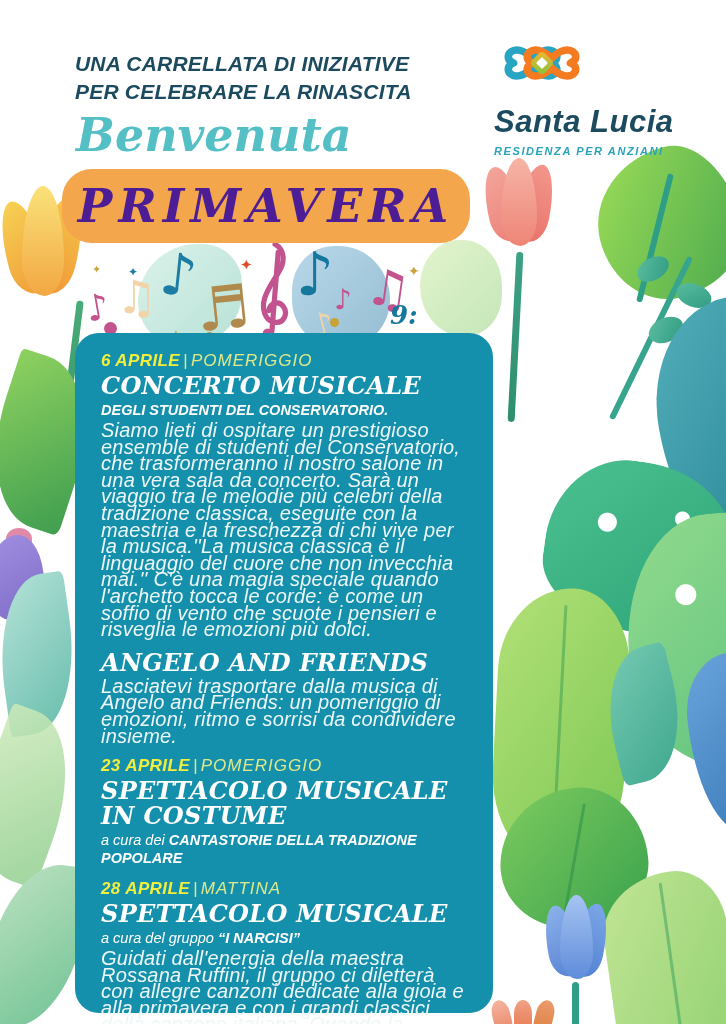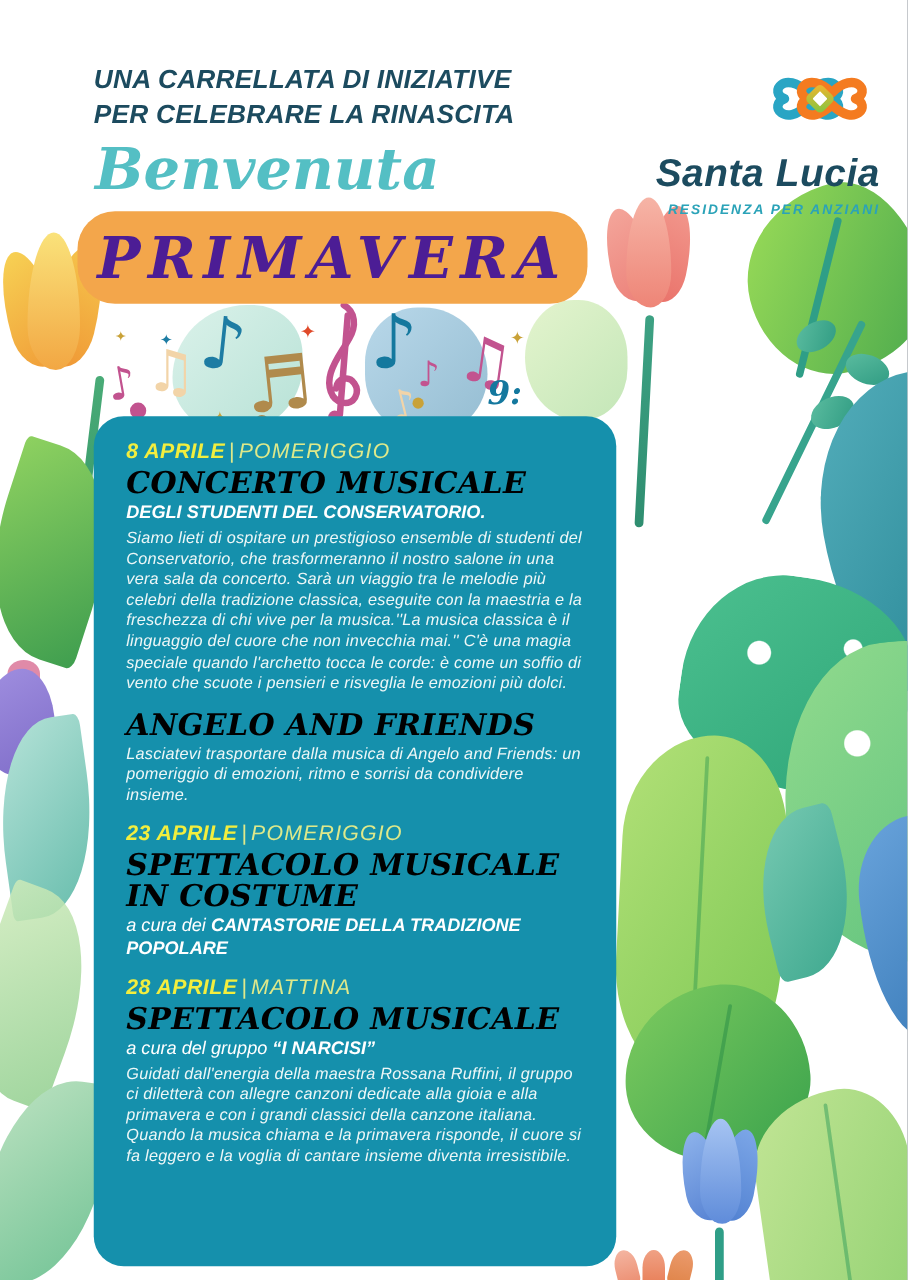--- a/index.html
+++ b/index.html
@@ -9,36 +9,36 @@
   [data-name]{box-sizing:border-box;}
 
   
   .tagline{left:75px;top:50px;font-weight:700;font-size:21px;line-height:28px;color:#1c4b5f;letter-spacing:.2px;z-index:4;}
   .welcome{left:76px;top:108px;font-family:"DejaVu Serif",serif;font-weight:700;font-size:46px;color:#54bfc4;z-index:4;}
   .pill{left:62px;top:169px;width:408px;height:74px;background:#f3a64b;border-radius:30px;z-index:3;
         display:flex;align-items:center;justify-content:center;}
   .pill span{font-family:"DejaVu Serif",serif;font-weight:700;font-size:46px;letter-spacing:6px;color:#4c1d95;}
 
   
-  .logo{right:22px;top:44px;width:210px;text-align:right;z-index:4;}
+  .logo{right:22px;top:28px;width:210px;text-align:left;z-index:4;}
   .logo-name{font-size:31px;font-weight:600;color:#1c4b5f;letter-spacing:.5px;margin-top:2px;}
   .logo-sub{font-size:11px;font-weight:700;color:#2ba3b8;letter-spacing:1.6px;margin-top:5px;}
 
   
   .card{left:75px;top:333px;width:418px;height:680px;background:#1590ac;border-radius:24px;z-index:3;
         padding:18px 26px;color:#fff;}
   .ev{margin-bottom:12px;}
   .ev-date-line{font-size:17px;font-weight:700;color:#f2ee3e;letter-spacing:.4px;line-height:19px;}
   .ev-sep{font-weight:400;color:#dfe98a;padding:0 3px;}
   .ev-daypart{font-weight:400;font-size:17px;color:#dfe98a;letter-spacing:1px;}
-  .ev-title{font-family:"DejaVu Serif",serif;font-weight:700;font-size:24px;line-height:25px;color:#000000;
+  .ev-title{font-family:"DejaVu Serif",serif;font-weight:700;font-size:24px;line-height:25px;color:#ffffff;
             letter-spacing:.3px;margin-top:3px;}
   .ev-sub{font-size:14.5px;line-height:18px;color:#ffffff;margin-top:3px;}
   .ev-sub .b{font-weight:700;}
-  .ev-body{font-size:13px;line-height:16.6px;color:#edf7f7;letter-spacing:.2px;margin-top:3px;}
+  .ev-body{font-size:20px;line-height:16.6px;color:#edf7f7;letter-spacing:.2px;margin-top:3px;}
 
   
   .note{z-index:2;line-height:1;font-family:"DejaVu Sans",sans-serif;}
   .sparkle{z-index:2;line-height:1;font-family:"DejaVu Sans",sans-serif;}
   .dot{z-index:2;border-radius:50%;}
 
   
   .leaf{z-index:0;}
   .blob{z-index:1;opacity:.55;}
   .stem{z-index:0;border-radius:4px;}
@@ -212,21 +212,21 @@
 
   <i class="abs dot" style="left:104px;top:322px;width:13px;height:13px;background:#c2538f;" data-name="dot-decoration"></i>
   <i class="abs dot" style="left:204px;top:332px;width:11px;height:11px;background:#b08a4c;" data-name="dot-decoration"></i>
   <i class="abs dot" style="left:282px;top:341px;width:9px;height:9px;background:#b08a4c;" data-name="dot-decoration"></i>
   <i class="abs dot" style="left:330px;top:318px;width:9px;height:9px;background:#c9a238;" data-name="dot-decoration"></i>
 
   <div class="abs card" data-name="events-card">
 
     <div class="ev" data-name="event-concerto-musicale">
       <div class="ev-date-line" data-name="event-date-line">
-        <span data-name="event-date">8 APRILE</span><span class="ev-sep">|</span><span class="ev-daypart" data-name="event-daypart">POMERIGGIO</span>
+        <span data-name="event-date">6 APRILE</span><span class="ev-sep">|</span><span class="ev-daypart" data-name="event-daypart">POMERIGGIO</span>
       </div>
       <div class="ev-title" data-name="event-title">CONCERTO MUSICALE</div>
       <div class="ev-sub" data-name="event-subtitle"><span></span><span class="b">DEGLI STUDENTI DEL CONSERVATORIO.</span></div>
       <div class="ev-body" data-name="event-description">Siamo lieti di ospitare un prestigioso ensemble di studenti del Conservatorio, che trasformeranno il nostro salone in una vera sala da concerto. Sarà un viaggio tra le melodie più celebri della tradizione classica, eseguite con la maestria e la freschezza di chi vive per la musica.''La musica classica è il linguaggio del cuore che non invecchia mai.'' C'è una magia speciale quando l'archetto tocca le corde: è come un soffio di vento che scuote i pensieri e risveglia le emozioni più dolci.</div>
     </div>
 
     <div class="ev" data-name="event-angelo-and-friends">
       <div class="ev-title" data-name="event-title">ANGELO AND FRIENDS</div>
 
       <div class="ev-body" data-name="event-description">Lasciatevi trasportare dalla musica di Angelo and Friends: un pomeriggio di emozioni, ritmo e sorrisi da condividere insieme.</div>

